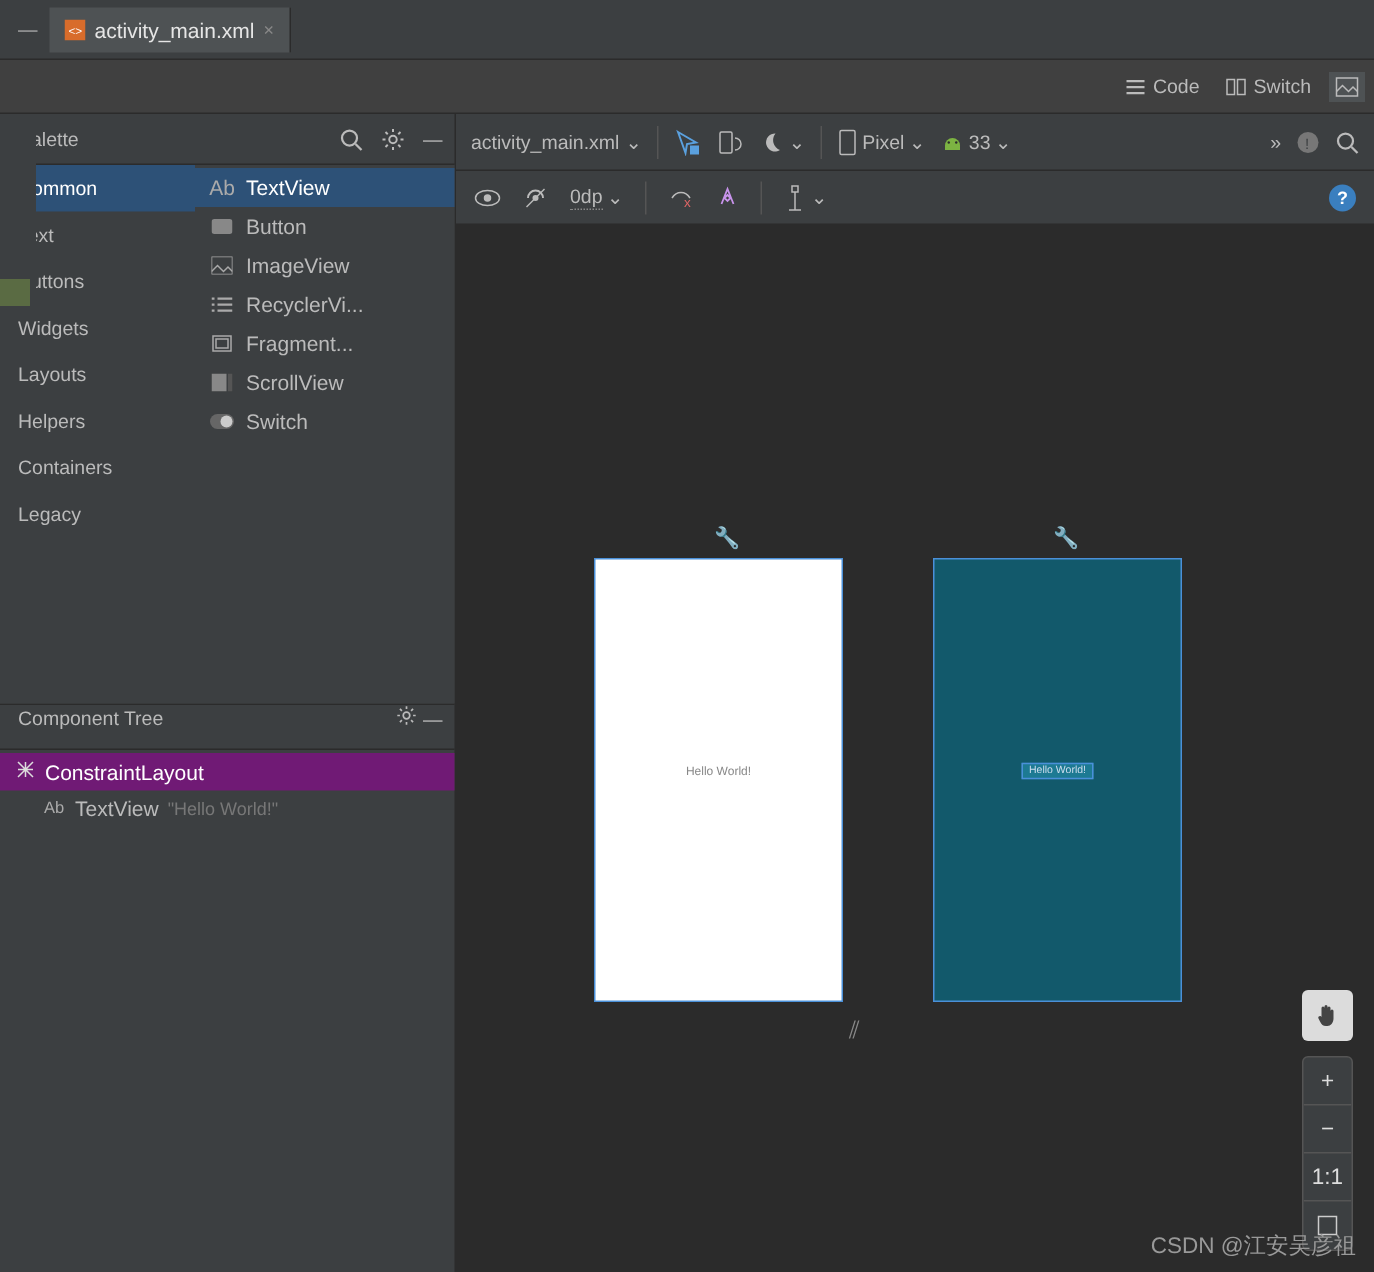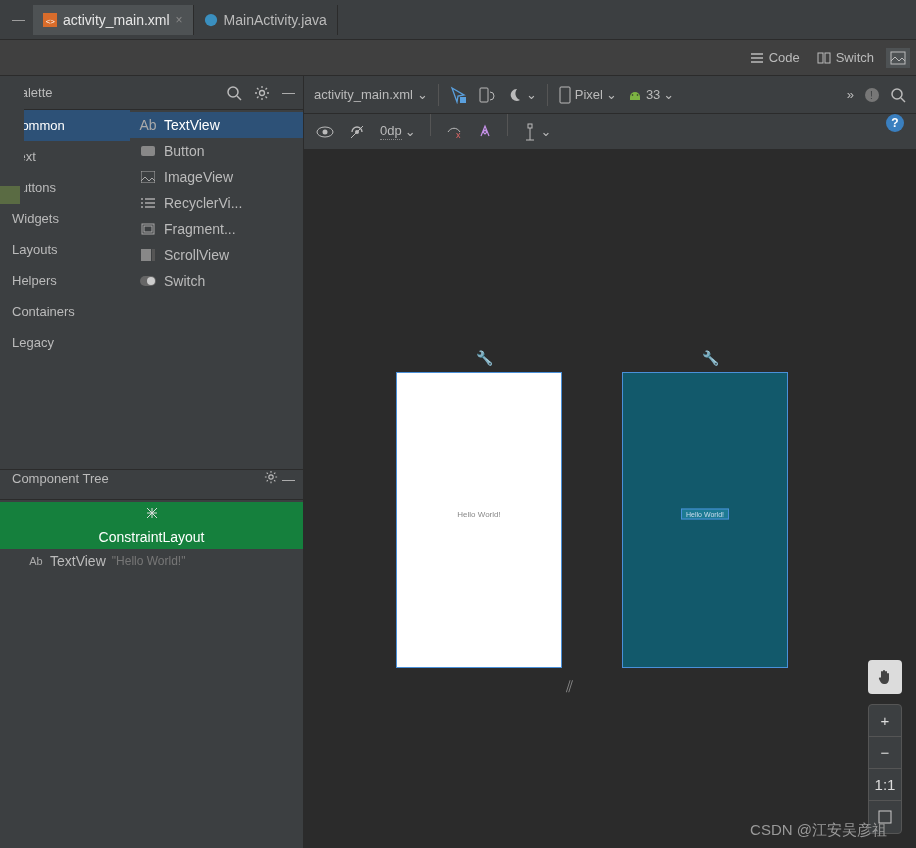--- a/index.html
+++ b/index.html
@@ -59,36 +59,36 @@
 
 .tree-header {
   height: 30px; display: flex; align-items: center; justify-content: space-between;
   padding: 0 8px 12px 12px; border-bottom: 1px solid #2b2b2b;
 }
 .tree-body { flex: 1; padding-top: 2px; }
 .tree-row {
   display: flex; align-items: center; gap: 6px;
   padding: 4px 10px; cursor: pointer; font-size: 14px;
 }
-.tree-row.sel { background: #15803d; color: #fff; flex-direction: column; }
+.tree-row.sel { background: #701a75; color: #fff; }
 .tree-row.child { padding-left: 28px; }
 .tree-preview { color: #777; font-size: 12px; }
 
 .design-col { flex: 1; display: flex; flex-direction: column; background: #2b2b2b; }
 .design-toolbar {
   height: 38px; display: flex; align-items: center; gap: 10px;
   padding: 0 10px; background: #3c3f41; border-bottom: 1px solid #2b2b2b;
 }
 .sep { width: 1px; height: 22px; background: #555; }
 .tool-ico { cursor: pointer; color: #bbb; display: inline-flex; align-items: center; gap: 3px; font-size: 13px;}
 .file-drop { cursor: pointer; display: flex; align-items: center; gap: 4px; }
 .spacer { flex: 1; }
 
 .sub-toolbar {
-  height: 36px; display: flex; gap: 14px;
+  height: 36px; display: flex; align-items: center; gap: 14px;
   padding: 0 12px; background: #3c3f41; border-bottom: 1px solid #2b2b2b;
 }
 .underline { border-bottom: 1px dotted #888; padding-bottom: 1px; }
 .help-ico { width: 18px; height: 18px; border-radius: 50%; background: #3a7fbf; color: #fff; display: inline-flex; align-items: center; justify-content: center; font-size: 12px; font-weight: bold; }
 
 .canvas {
   flex: 1; position: relative; background: #2b2b2b; overflow: hidden;
 }
 .wrench { position: absolute; color: #999; font-size: 14px; }
 .phone-light {
@@ -125,21 +125,21 @@
 }
 .zoom-btn:last-child { border-bottom: none; }
 .pan-btn {
   position: absolute; right: 14px; bottom: 154px;
   width: 34px; height: 34px; background: #dcdcdc; border-radius: 4px;
   display: flex; align-items: center; justify-content: center;
   cursor: pointer; color: #333;
 }
 
 .watermark {
-  position: absolute; bottom: 8px; right: 29px;
+  position: absolute; bottom: 8px; right: 12px;
   color: #999; font-size: 15px;
 }
 .left-rail {
   position: absolute; left: 0; top: 76px; width: 24px; height: 130px;
   background: #3c3f41;
 }
 .left-rail::after {
   content: ""; position: absolute; left: 0; top: 110px; width: 20px; height: 18px; background: #5a6b43;
 }
 </style>
@@ -150,28 +150,20 @@
   <span class="min-icon">—</span>
   <div class="tab active">
     <span class="file-ico">
       <svg viewBox="0 0 16 16">
           <rect width="16" height="16" fill="#d86c2b"></rect>
           <text x="3" y="12" font-size="9" fill="#fff">&lt;&gt;</text>
         </svg>
     </span>
     <span>activity_main.xml</span>
     <span class="close">×</span>
-  </div>
-  <div class="tab">
-    <span class="file-ico">
-      <svg viewBox="0 0 16 16">
-          <circle cx="8" cy="8" r="7" fill="#3a8fbf"></circle>
-        </svg>
-    </span>
-    <span>MainActivity.java</span>
   </div>
 </div>
 
 <div class="view-tabs">
   <div class="vtab">
     <svg viewBox="0 0 16 16">
         <path d="M2 4h12M2 8h12M2 12h12" stroke="#bbb" stroke-width="1.5"></path>
       </svg>
     <span>Code</span>
   </div>

